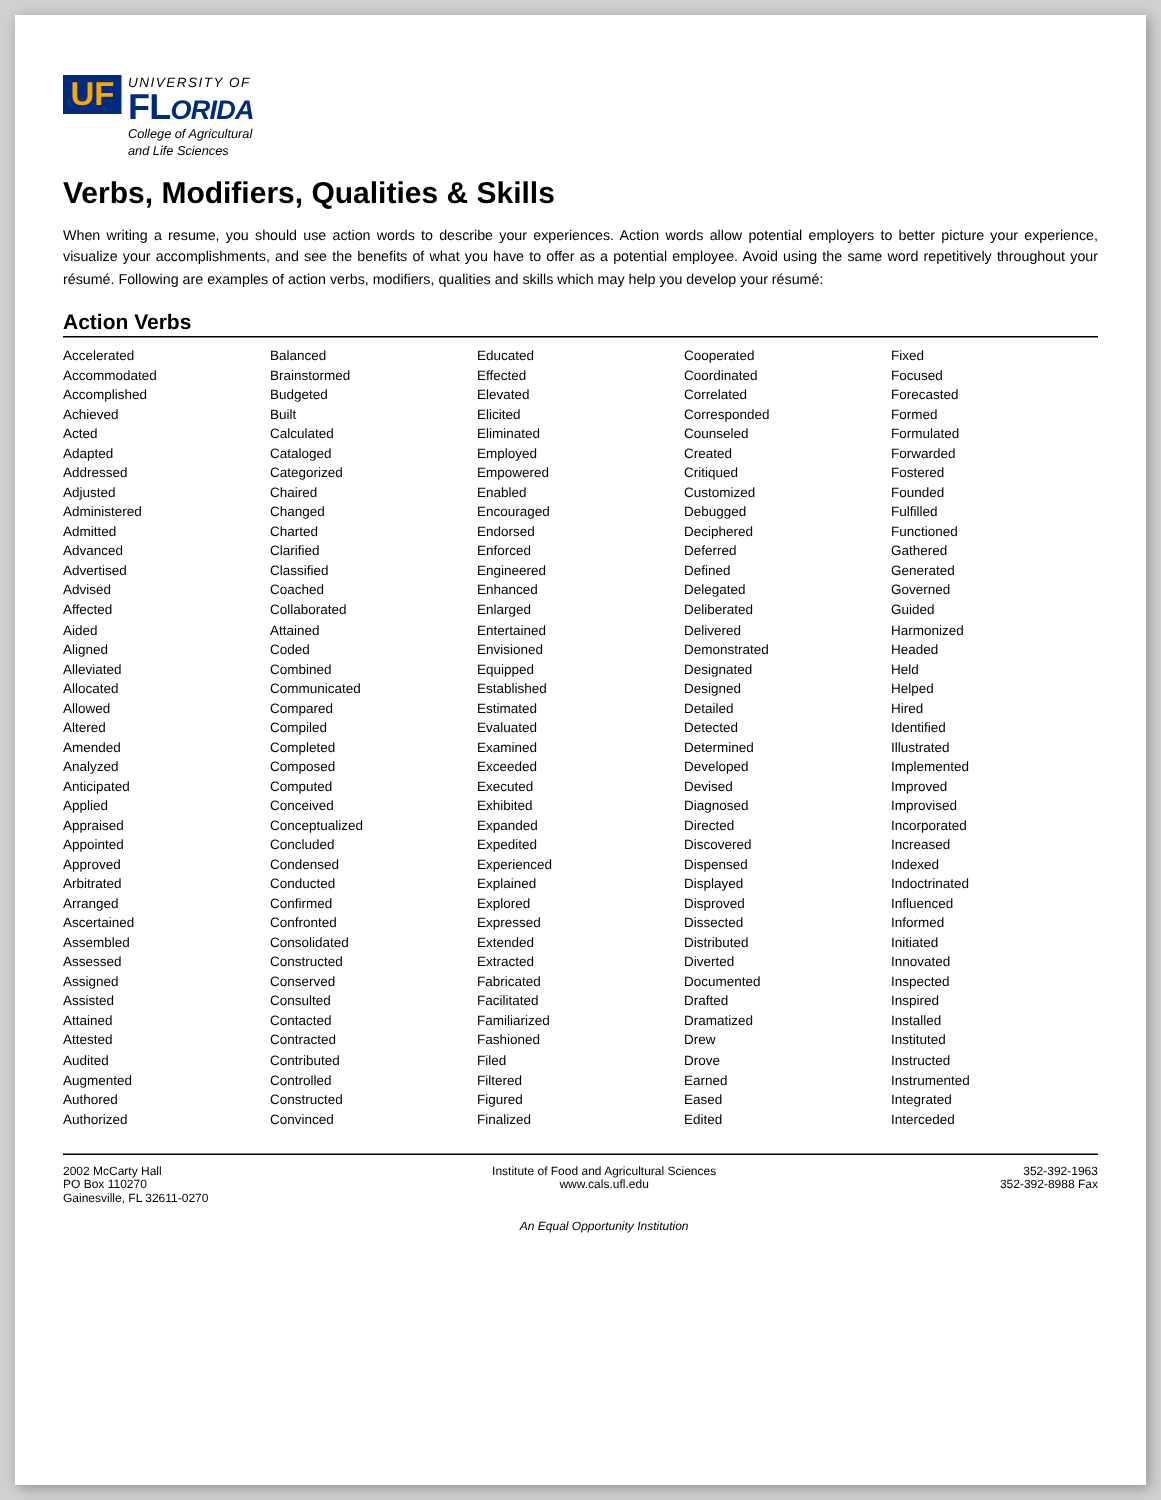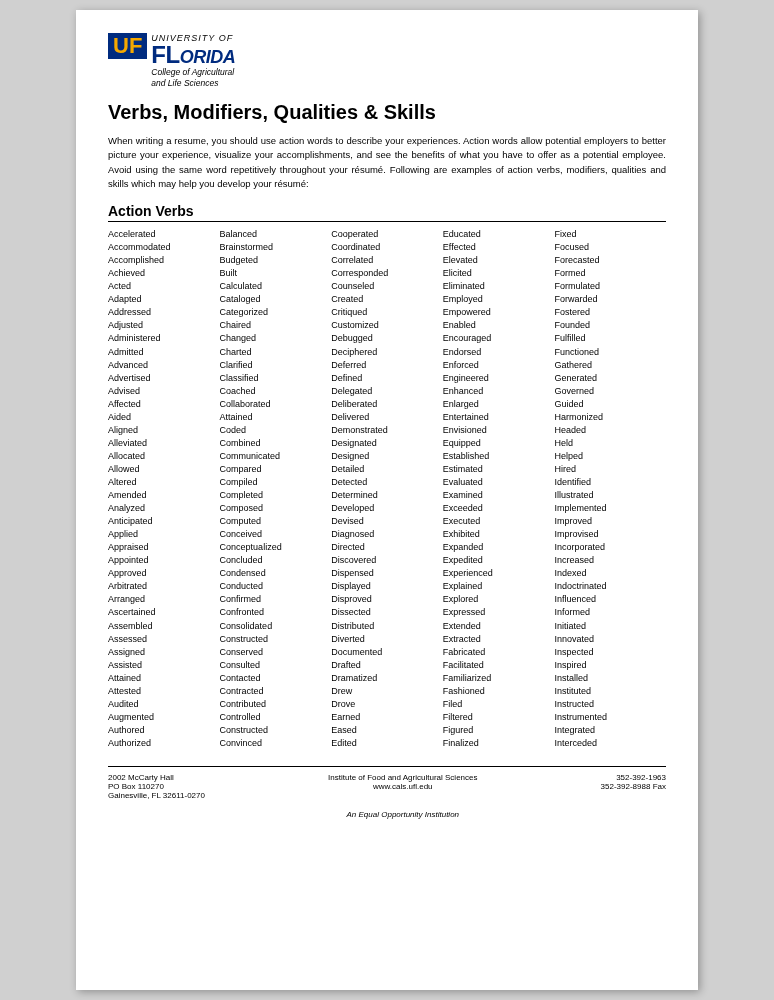--- a/index.html
+++ b/index.html
@@ -6,23 +6,23 @@
     body {
       background: #d0d0d0;
       display: flex;
       justify-content: center;
       align-items: flex-start;
       padding: 10px;
       font-family: 'Times New Roman', Times, serif;
     }
     .page {
       background: #fff;
-      width: 622px;
+      width: 754px;
       min-height: 980px;
-      padding: 23px 32px 20px 32px;
+      padding: 40px 32px 20px 32px;
       position: relative;
       box-shadow: 2px 2px 8px rgba(0,0,0,0.3);
     }
     .header {
       display: flex;
       align-items: flex-start;
       margin-bottom: 12px;
     }
     .uf-logo {
       display: flex;
@@ -237,20 +237,62 @@
         <span class="word">Conserved</span>
         <span class="word">Consulted</span>
         <span class="word">Contacted</span>
         <span class="word">Contracted</span>
         <span class="word">Contributed</span>
         <span class="word">Controlled</span>
         <span class="word">Constructed</span>
         <span class="word">Convinced</span>
       </div>
       <div class="verbs-col">
+        <span class="word">Educated</span>
+        <span class="word">Effected</span>
+        <span class="word">Elevated</span>
+        <span class="word">Elicited</span>
+        <span class="word">Eliminated</span>
+        <span class="word">Employed</span>
+        <span class="word">Empowered</span>
+        <span class="word">Enabled</span>
+        <span class="word">Encouraged</span>
+        <span class="word">Endorsed</span>
+        <span class="word">Enforced</span>
+        <span class="word">Engineered</span>
+        <span class="word">Enhanced</span>
+        <span class="word">Enlarged</span>
+        <span class="word">Entertained</span>
+        <span class="word">Envisioned</span>
+        <span class="word">Equipped</span>
+        <span class="word">Established</span>
+        <span class="word">Estimated</span>
+        <span class="word">Evaluated</span>
+        <span class="word">Examined</span>
+        <span class="word">Exceeded</span>
+        <span class="word">Executed</span>
+        <span class="word">Exhibited</span>
+        <span class="word">Expanded</span>
+        <span class="word">Expedited</span>
+        <span class="word">Experienced</span>
+        <span class="word">Explained</span>
+        <span class="word">Explored</span>
+        <span class="word">Expressed</span>
+        <span class="word">Extended</span>
+        <span class="word">Extracted</span>
+        <span class="word">Fabricated</span>
+        <span class="word">Facilitated</span>
+        <span class="word">Familiarized</span>
+        <span class="word">Fashioned</span>
+        <span class="word">Filed</span>
+        <span class="word">Filtered</span>
+        <span class="word">Figured</span>
+        <span class="word">Finalized</span>
+      </div>
+      <div class="verbs-col">
         <span class="word">Cooperated</span>
         <span class="word">Coordinated</span>
         <span class="word">Correlated</span>
         <span class="word">Corresponded</span>
         <span class="word">Counseled</span>
         <span class="word">Created</span>
         <span class="word">Critiqued</span>
         <span class="word">Customized</span>
         <span class="word">Debugged</span>
         <span class="word">Deciphered</span>
@@ -277,62 +319,20 @@
         <span class="word">Distributed</span>
         <span class="word">Diverted</span>
         <span class="word">Documented</span>
         <span class="word">Drafted</span>
         <span class="word">Dramatized</span>
         <span class="word">Drew</span>
         <span class="word">Drove</span>
         <span class="word">Earned</span>
         <span class="word">Eased</span>
         <span class="word">Edited</span>
-      </div>
-      <div class="verbs-col">
-        <span class="word">Educated</span>
-        <span class="word">Effected</span>
-        <span class="word">Elevated</span>
-        <span class="word">Elicited</span>
-        <span class="word">Eliminated</span>
-        <span class="word">Employed</span>
-        <span class="word">Empowered</span>
-        <span class="word">Enabled</span>
-        <span class="word">Encouraged</span>
-        <span class="word">Endorsed</span>
-        <span class="word">Enforced</span>
-        <span class="word">Engineered</span>
-        <span class="word">Enhanced</span>
-        <span class="word">Enlarged</span>
-        <span class="word">Entertained</span>
-        <span class="word">Envisioned</span>
-        <span class="word">Equipped</span>
-        <span class="word">Established</span>
-        <span class="word">Estimated</span>
-        <span class="word">Evaluated</span>
-        <span class="word">Examined</span>
-        <span class="word">Exceeded</span>
-        <span class="word">Executed</span>
-        <span class="word">Exhibited</span>
-        <span class="word">Expanded</span>
-        <span class="word">Expedited</span>
-        <span class="word">Experienced</span>
-        <span class="word">Explained</span>
-        <span class="word">Explored</span>
-        <span class="word">Expressed</span>
-        <span class="word">Extended</span>
-        <span class="word">Extracted</span>
-        <span class="word">Fabricated</span>
-        <span class="word">Facilitated</span>
-        <span class="word">Familiarized</span>
-        <span class="word">Fashioned</span>
-        <span class="word">Filed</span>
-        <span class="word">Filtered</span>
-        <span class="word">Figured</span>
-        <span class="word">Finalized</span>
       </div>
       <div class="verbs-col">
         <span class="word">Fixed</span>
         <span class="word">Focused</span>
         <span class="word">Forecasted</span>
         <span class="word">Formed</span>
         <span class="word">Formulated</span>
         <span class="word">Forwarded</span>
         <span class="word">Fostered</span>
         <span class="word">Founded</span>

